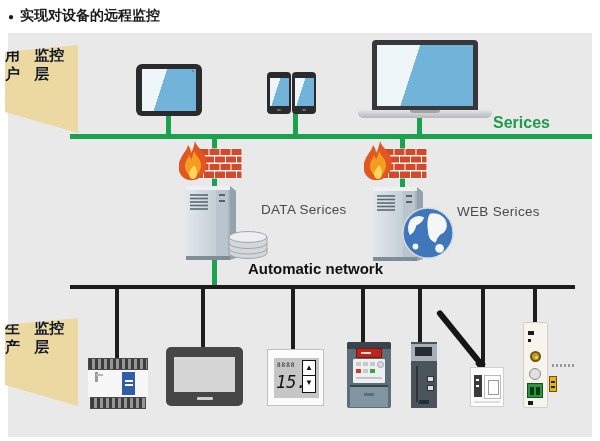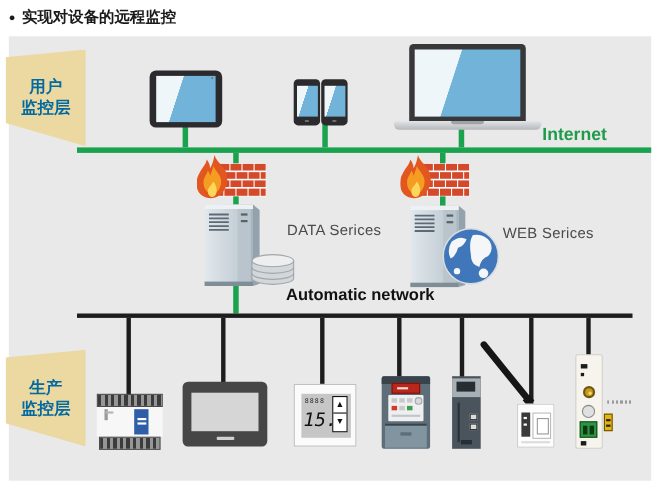--- a/index.html
+++ b/index.html
@@ -1,22 +1,22 @@
 <!DOCTYPE html>
 <html><head>
 <meta charset="utf-8">
 <style>
   html,body{margin:0;padding:0;background:#fff;}
   body{font-family:"Liberation Sans","DejaVu Sans",sans-serif;}
   #canvas{position:relative;width:600px;height:441px;background:#fff;overflow:hidden;}
   .abs{position:absolute;}
   .panel{background:#e9e9e9;}
   .band{background:#ebd9a1;clip-path:polygon(0 8%,100% 0,100% 100%,0 76%);
-        display:flex;flex-direction:column;align-items:center;justify-content:center;
-        font-weight:bold;font-size:15px;line-height:19px;color:#0369a1;z-index:2;}
+        display:flex;flex-direction:row;justify-content:center;
+        font-weight:bold;font-size:15px;line-height:19px;color:#0f172a;z-index:2;}
   .gline{background:#1ba24e;z-index:1;}
   .bline{background:#1d1d1d;z-index:1;}
   .glare{background:linear-gradient(108deg,#eef6fa 37%,#72b3da 37.5%);}
   .lbl{color:#4a4a4a;font-size:13.5px;letter-spacing:.3px;z-index:6;white-space:nowrap;}
   .stripes{background:repeating-linear-gradient(90deg,#3b3b3b 0 3px,#969696 3px 6px);border:1px solid #4a4a4a;box-sizing:border-box;}
   .z2{z-index:2}.z3{z-index:3}.z4{z-index:4}.z5{z-index:5}
   .seg{font-family:"DejaVu Sans Mono",monospace;}
 </style>
 </head>
 <body>
@@ -105,21 +105,21 @@
     <span>生产</span>
     <span>监控层</span>
   </div>
 
   <div class="abs gline" style="left:70px;top:134px;width:522px;height:5px;"></div>
   <div class="abs gline" style="left:166px;top:114px;width:5px;height:20px;"></div>
   <div class="abs gline" style="left:293px;top:112px;width:5px;height:22px;"></div>
   <div class="abs gline" style="left:417px;top:116px;width:5px;height:18px;"></div>
   <div class="abs gline" style="left:212px;top:139px;width:5px;height:146px;"></div>
   <div class="abs gline" style="left:400px;top:139px;width:5px;height:119px;"></div>
-  <div class="abs" style="left:493px;top:114px;font-size:16px;font-weight:bold;color:#1e9b4b;z-index:6;">Internet</div>
+  <div class="abs" style="left:493px;top:114px;font-size:16px;font-weight:bold;color:#1e9b4b;z-index:6;">Serices</div>
 
   <div class="abs z2" style="left:136px;top:64px;width:66px;height:52px;background:#2b2b2e;border-radius:6px;">
     <div class="abs glare" style="left:6px;top:5px;width:54px;height:42px;"></div>
     <div class="abs" style="left:56px;top:6px;width:2px;height:2px;background:#777;border-radius:50%;"></div>
   </div>
   <div class="abs z2" style="left:267px;top:72px;width:24px;height:42px;background:#2b2b2e;border-radius:4px;">
     <div class="abs glare" style="left:2.5px;top:6px;width:19px;height:28px;"></div>
     <div class="abs" style="left:10px;top:37px;width:4px;height:2px;background:#6e6e6e;border-radius:1px;"></div>
   </div>
   <div class="abs z2" style="left:292px;top:72px;width:24px;height:42px;background:#2b2b2e;border-radius:4px;">
@@ -157,21 +157,21 @@
   <svg class="abs z5" style="left:228px;top:231px;" width="40" height="28">
       <use href="#sym-db"></use>
     </svg>
   <svg class="abs z5" style="left:400px;top:206px;" width="56" height="54">
       <use href="#sym-globe"></use>
     </svg>
 
   <div class="abs lbl" style="left:457px;top:204px;">WEB Serices</div>
   <div class="abs lbl" style="left:261px;top:202px;">DATA Serices</div>
 
-  <div class="abs" style="left:260px;top:260px;font-size:15px;font-weight:bold;color:#111;z-index:6;">Automatic network</div>
+  <div class="abs" style="left:248px;top:260px;font-size:15px;font-weight:bold;color:#111;z-index:6;">Automatic network</div>
   <div class="abs bline" style="left:70px;top:285px;width:505px;height:4px;"></div>
   <div class="abs bline" style="left:115px;top:289px;width:4px;height:70px;"></div>
   <div class="abs bline" style="left:201px;top:289px;width:4px;height:60px;"></div>
   <div class="abs bline" style="left:291px;top:289px;width:4px;height:62px;"></div>
   <div class="abs bline" style="left:361px;top:289px;width:4px;height:55px;"></div>
   <div class="abs bline" style="left:418px;top:289px;width:4px;height:55px;"></div>
   <div class="abs bline" style="left:481px;top:289px;width:4px;height:79px;"></div>
   <div class="abs bline" style="left:533px;top:289px;width:4px;height:35px;"></div>
 
   <div class="abs z2" style="left:88px;top:357px;width:60px;height:52px;">

